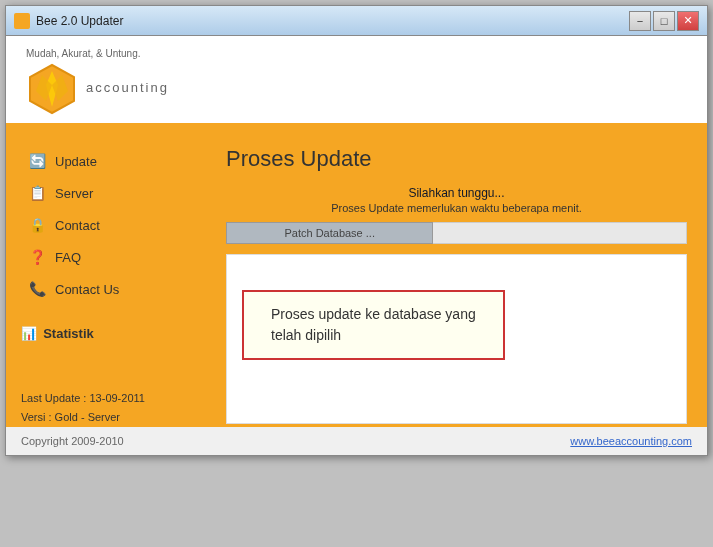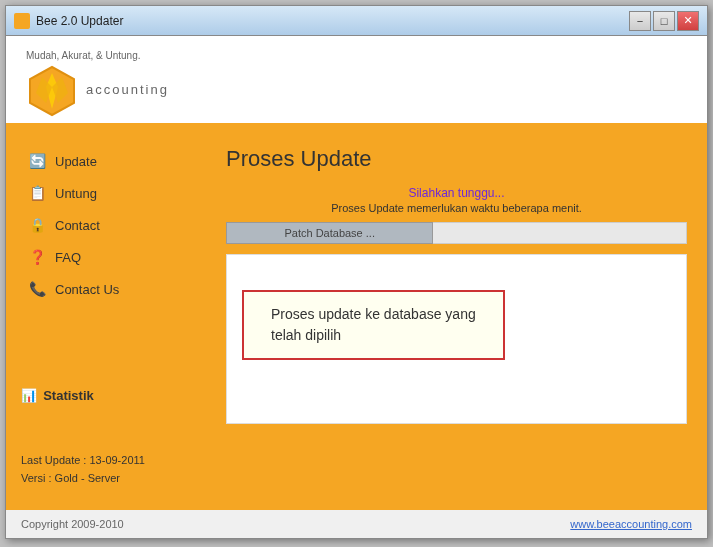--- a/index.html
+++ b/index.html
@@ -5,21 +5,21 @@
     * { margin: 0; padding: 0; box-sizing: border-box; }
     body {
       width: 713px;
       height: 547px;
       background: #c0c0c0;
       font-family: 'Segoe UI', Tahoma, sans-serif;
       overflow: hidden;
     }
     .window {
       width: 703px;
-      height: 534px;
+      height: 451px;
       margin: 5px;
       border: 1px solid #888;
       background: #f0f0f0;
       display: flex;
       flex-direction: column;
       box-shadow: 2px 2px 8px rgba(0,0,0,0.4);
     }
     
     .titlebar {
       height: 30px;
@@ -59,22 +59,22 @@
       justify-content: center;
       font-size: 11px;
       color: #333;
     }
     .tb-btn.close { background: linear-gradient(to bottom, #f07070, #d04040); color: white; }
     
     .header {
       background: white;
       height: 90px;
       display: flex;
-      align-items: flex-end;
-      padding: 6px 20px;
+      align-items: flex-start;
+      padding: 12px 20px;
       border-bottom: 3px solid #f5a623;
       flex-shrink: 0;
     }
     .logo-area {
       display: flex;
       flex-direction: column;
     }
     .logo-tagline {
       font-size: 10px;
       color: #666;
@@ -173,21 +173,21 @@
     }
     .content-title {
       font-size: 22px;
       font-weight: normal;
       color: #333;
       margin-bottom: 14px;
     }
     .status-text {
       text-align: center;
       font-size: 12px;
-      color: #6d28d9;
+      color: #0f172a;
       margin-bottom: 2px;
     }
     .status-sub {
       text-align: center;
       font-size: 11px;
       color: #333;
       margin-bottom: 8px;
     }
     .progress-container {
       display: flex;
@@ -283,21 +283,21 @@
 
   <div class="main-content">
 
     <div class="sidebar">
       <div class="nav-item">
         <span class="nav-icon">🔄</span>
         <span>Update</span>
       </div>
       <div class="nav-item">
         <span class="nav-icon">📋</span>
-        <span>Untung</span>
+        <span>Server</span>
       </div>
       <div class="nav-item">
         <span class="nav-icon">🔒</span>
         <span>Contact</span>
       </div>
       <div class="nav-item">
         <span class="nav-icon">❓</span>
         <span>FAQ</span>
       </div>
       <div class="nav-item">

